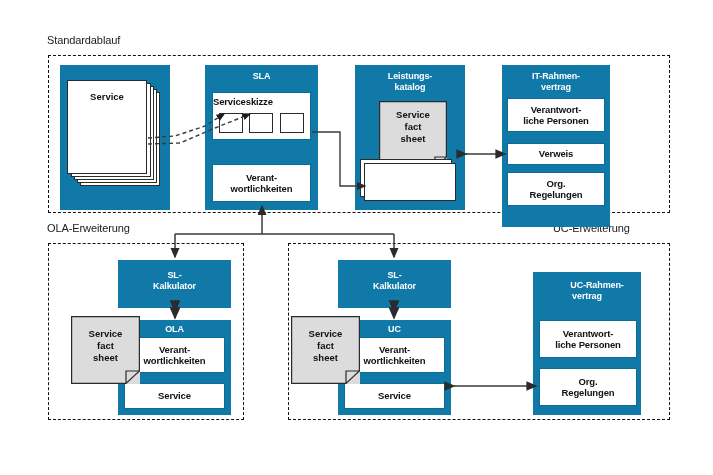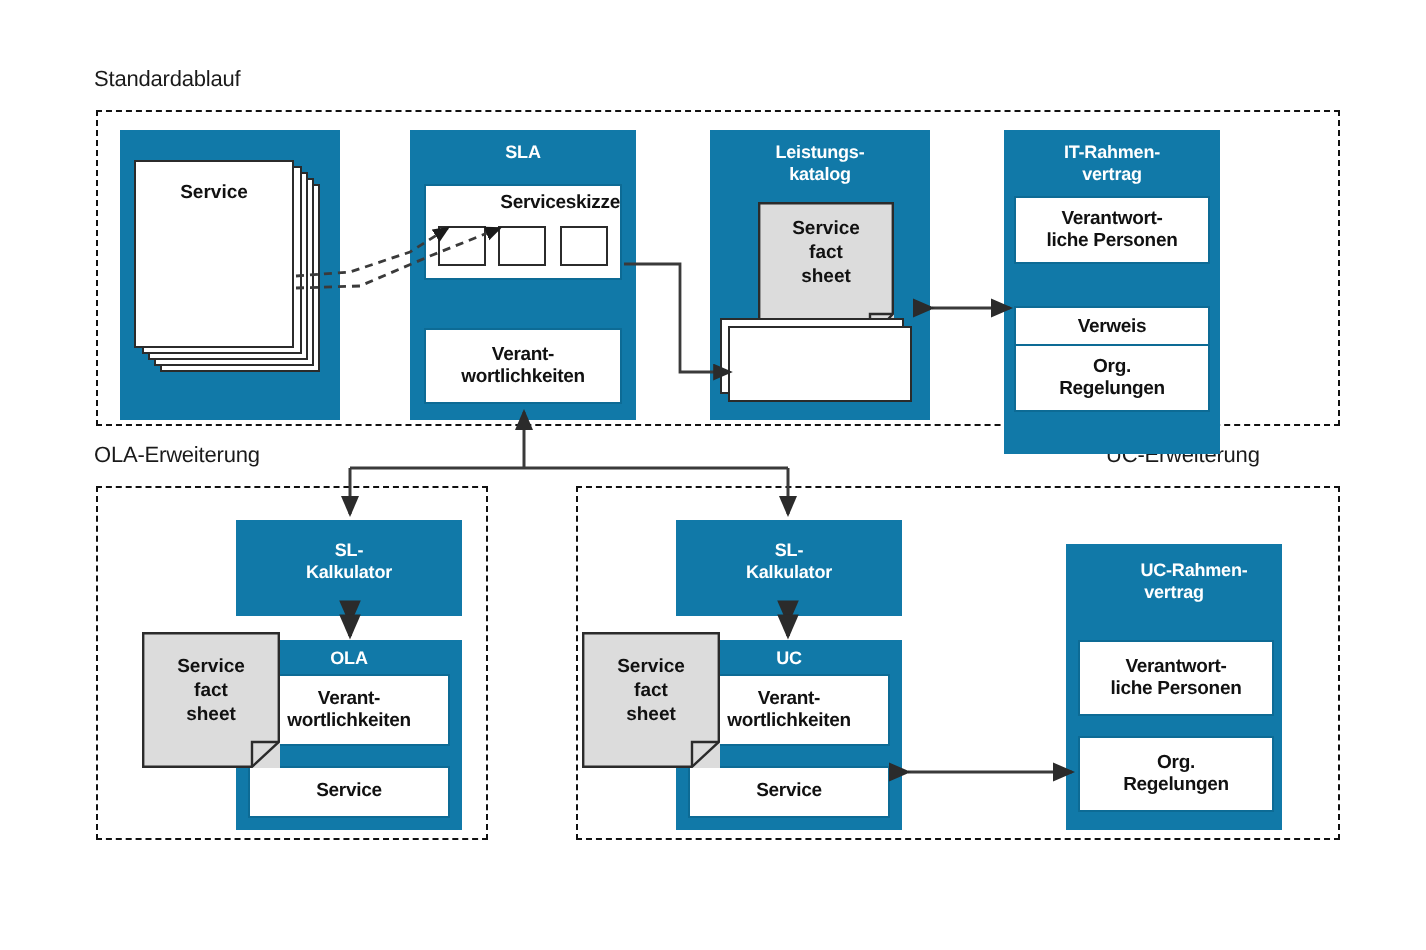--- a/index.html
+++ b/index.html
@@ -138,21 +138,21 @@
   <div class="stackpage" style="left:71px; top:83px; width:80px; height:94px;"></div>
   <div class="plainwhite" style="left:67px; top:80px; width:80px; height:94px; align-items:flex-start; padding-top:10px;">
     <span>Service</span>
   </div>
 
   <div class="bluebox" style="left:205px; top:65px; width:113px; height:145px;">
     <div class="blue-title" style="top:6px;">SLA</div>
   </div>
 
   <div class="whitebox" style="left:212px; top:92px; width:99px; height:48px; display:block;">
-    <div style="position:absolute; left:0; right:0; top:3px; text-align:right; font-size:9.5px; font-weight:bold;">Serviceskizze</div>
+    <div style="position:absolute; left:0; right:0; top:3px; text-align:left; font-size:9.5px; font-weight:bold;">Serviceskizze</div>
     <div class="small-sq" style="left:6px; top:20px; width:24px; height:20px;"></div>
     <div class="small-sq" style="left:36px; top:20px; width:24px; height:20px;"></div>
     <div class="small-sq" style="left:67px; top:20px; width:24px; height:20px;"></div>
   </div>
 
   <div class="whitebox" style="left:212px; top:164px; width:99px; height:38px; flex-direction:column;">
     <span>Verant-</span>
     <span>wortlichkeiten</span>
   </div>
 
@@ -177,21 +177,21 @@
   <div class="stackpage" style="left:364px; top:163px; width:92px; height:38px;"></div>
 
   <div class="bluebox" style="left:502px; top:65px; width:108px; height:162px;">
     <div class="blue-title" style="top:6px;">IT-Rahmen-</div>
     <div class="blue-title" style="top:17px;">vertrag</div>
   </div>
   <div class="whitebox" style="left:507px; top:98px; width:98px; height:34px; flex-direction:column;">
     <span>Verantwort-</span>
     <span>liche Personen</span>
   </div>
-  <div class="whitebox" style="left:507px; top:153px; width:98px; height:22px;text-align:right;">
+  <div class="whitebox" style="left:507px; top:143px; width:98px; height:22px;text-align:right;">
     <span>Verweis</span>
   </div>
   <div class="whitebox" style="left:507px; top:172px; width:98px; height:34px; flex-direction:column;">
     <span>Org.</span>
     <span>Regelungen</span>
   </div>
 
   <div class="bluebox" style="left:118px; top:260px; width:113px; height:48px;">
     <div class="blue-title" style="top:10px;">SL-</div>
     <div class="blue-title" style="top:21px;">Kalkulator</div>

